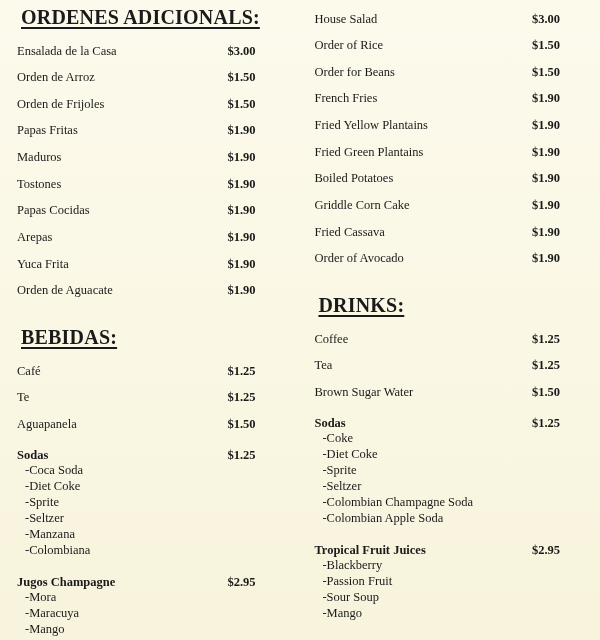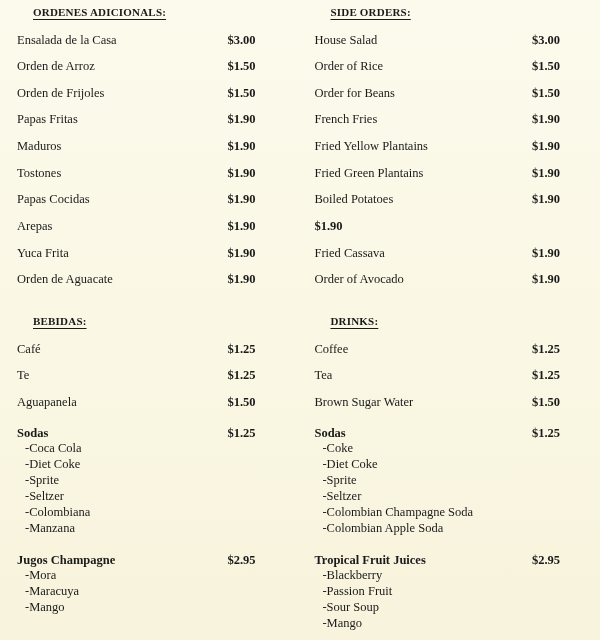--- a/index.html
+++ b/index.html
@@ -31,25 +31,25 @@
   }
   .col-left {
     width: 52%;
     padding-right: 6px;
   }
   .col-right {
     width: 48%;
   }
   .section-title {
     font-weight: bold;
-    font-size: 11px;
+    font-size: 20px;
     letter-spacing: 0.2px;
     text-decoration: underline;
     text-underline-offset: 3px;
-    margin: 0 0 9px 16px;
+    margin: 0 0 9px 4px;
     padding-left: 3px;
   }
   .section-title.second {
     margin-top: 22px;
   }
   .item-row {
     display: flex;
     justify-content: space-between;
     align-items: baseline;
     font-size: 12.5px;
@@ -166,26 +166,26 @@
       </div>
 
       <div class="spacer-sm"></div>
 
       <div class="group">
         <div class="group-head">
           <span class="item-name">Sodas</span>
           <span class="item-price">$1.25</span>
         </div>
         <ul class="group-list">
-          <li>-Coca Cola</li>
+          <li>-Coca Soda</li>
           <li>-Diet Coke</li>
           <li>-Sprite</li>
           <li>-Seltzer</li>
+          <li>-Manzana</li>
           <li>-Colombiana</li>
-          <li>-Manzana</li>
         </ul>
       </div>
 
       <div class="spacer-md"></div>
 
       <div class="group">
         <div class="group-head">
           <span class="item-name">Jugos Champagne</span>
           <span class="item-price">$2.95</span>
         </div>
@@ -194,21 +194,20 @@
           <li>-Maracuya</li>
           <li>-Mango</li>
 
         </ul>
       </div>
 
     </div>
 
     <div class="col col-right">
 
-      <div class="section-title">SIDE ORDERS:</div>
 
       <div class="item-row">
         <span class="item-name">House Salad</span>
         <span class="item-price">$3.00</span>
       </div>
       <div class="item-row">
         <span class="item-name">Order of Rice</span>
         <span class="item-price">$1.50</span>
       </div>
       <div class="item-row">
@@ -225,20 +224,21 @@
       </div>
       <div class="item-row">
         <span class="item-name">Fried Green Plantains</span>
         <span class="item-price">$1.90</span>
       </div>
       <div class="item-row">
         <span class="item-name">Boiled Potatoes</span>
         <span class="item-price">$1.90</span>
       </div>
       <div class="item-row">
+        <span class="item-name">Griddle Corn Cake</span>
         <span class="item-price">$1.90</span>
       </div>
       <div class="item-row">
         <span class="item-name">Fried Cassava</span>
         <span class="item-price">$1.90</span>
       </div>
       <div class="item-row">
         <span class="item-name">Order of Avocado</span>
         <span class="item-price">$1.90</span>
       </div>

